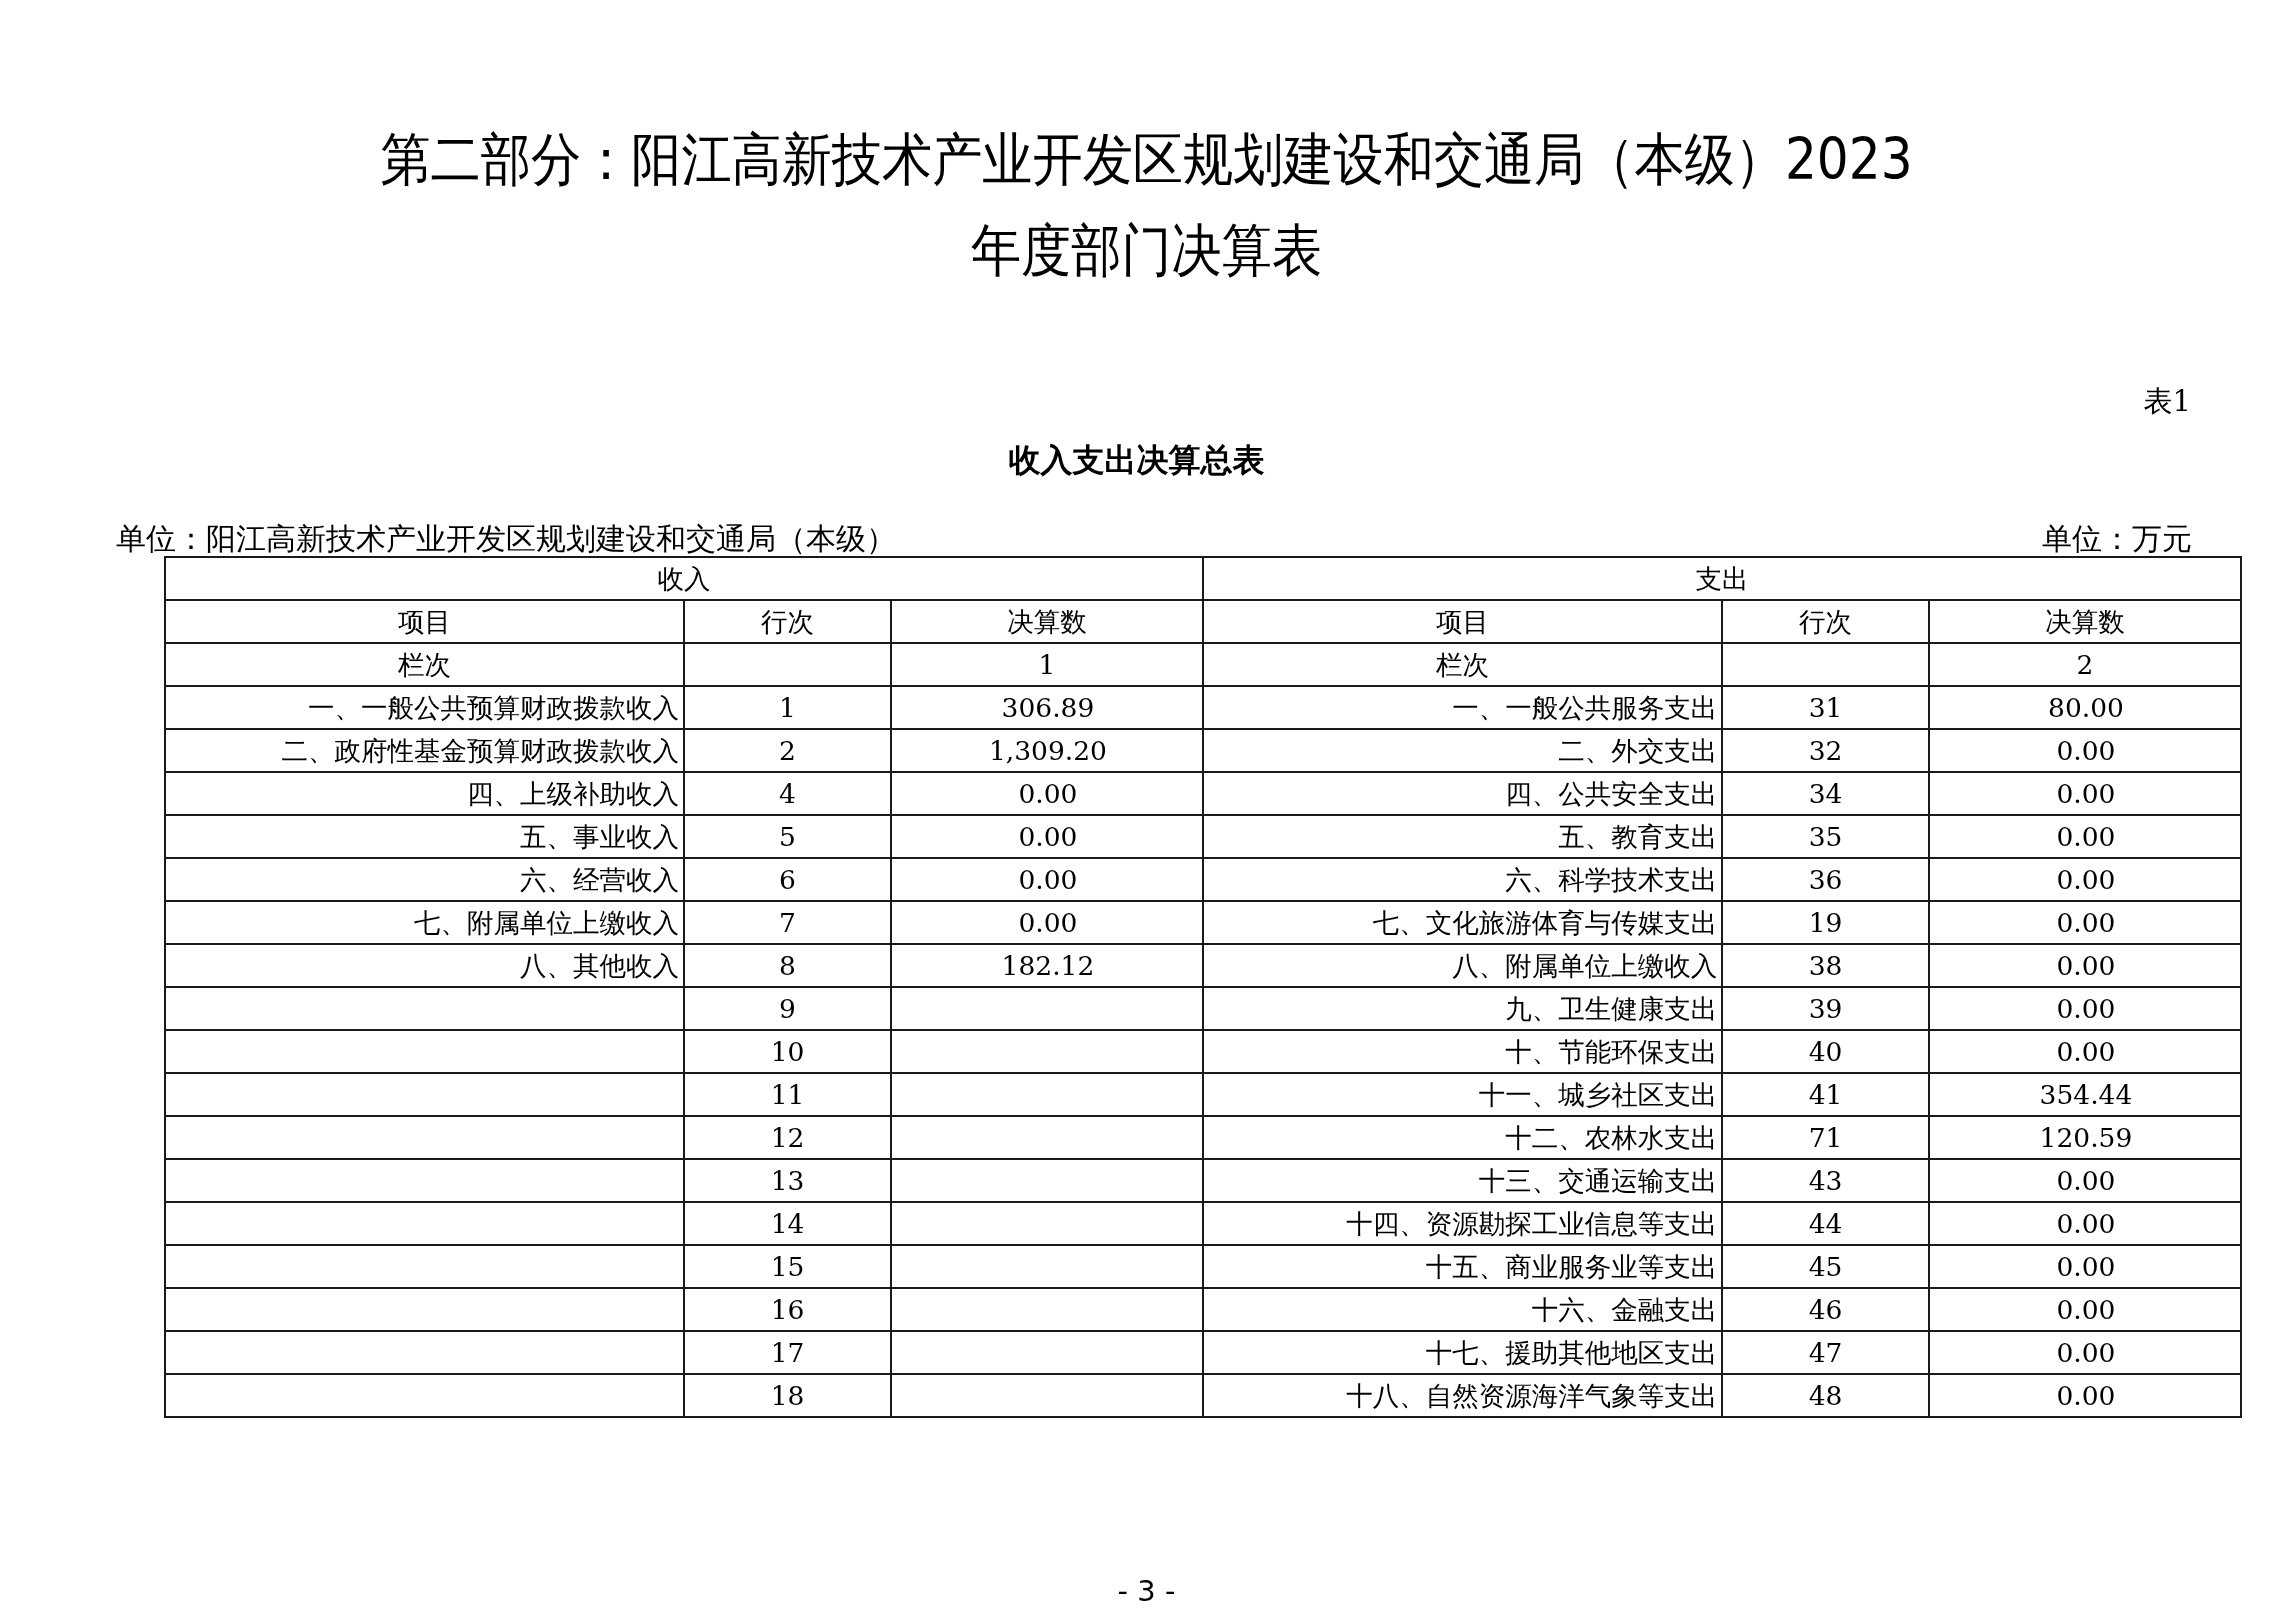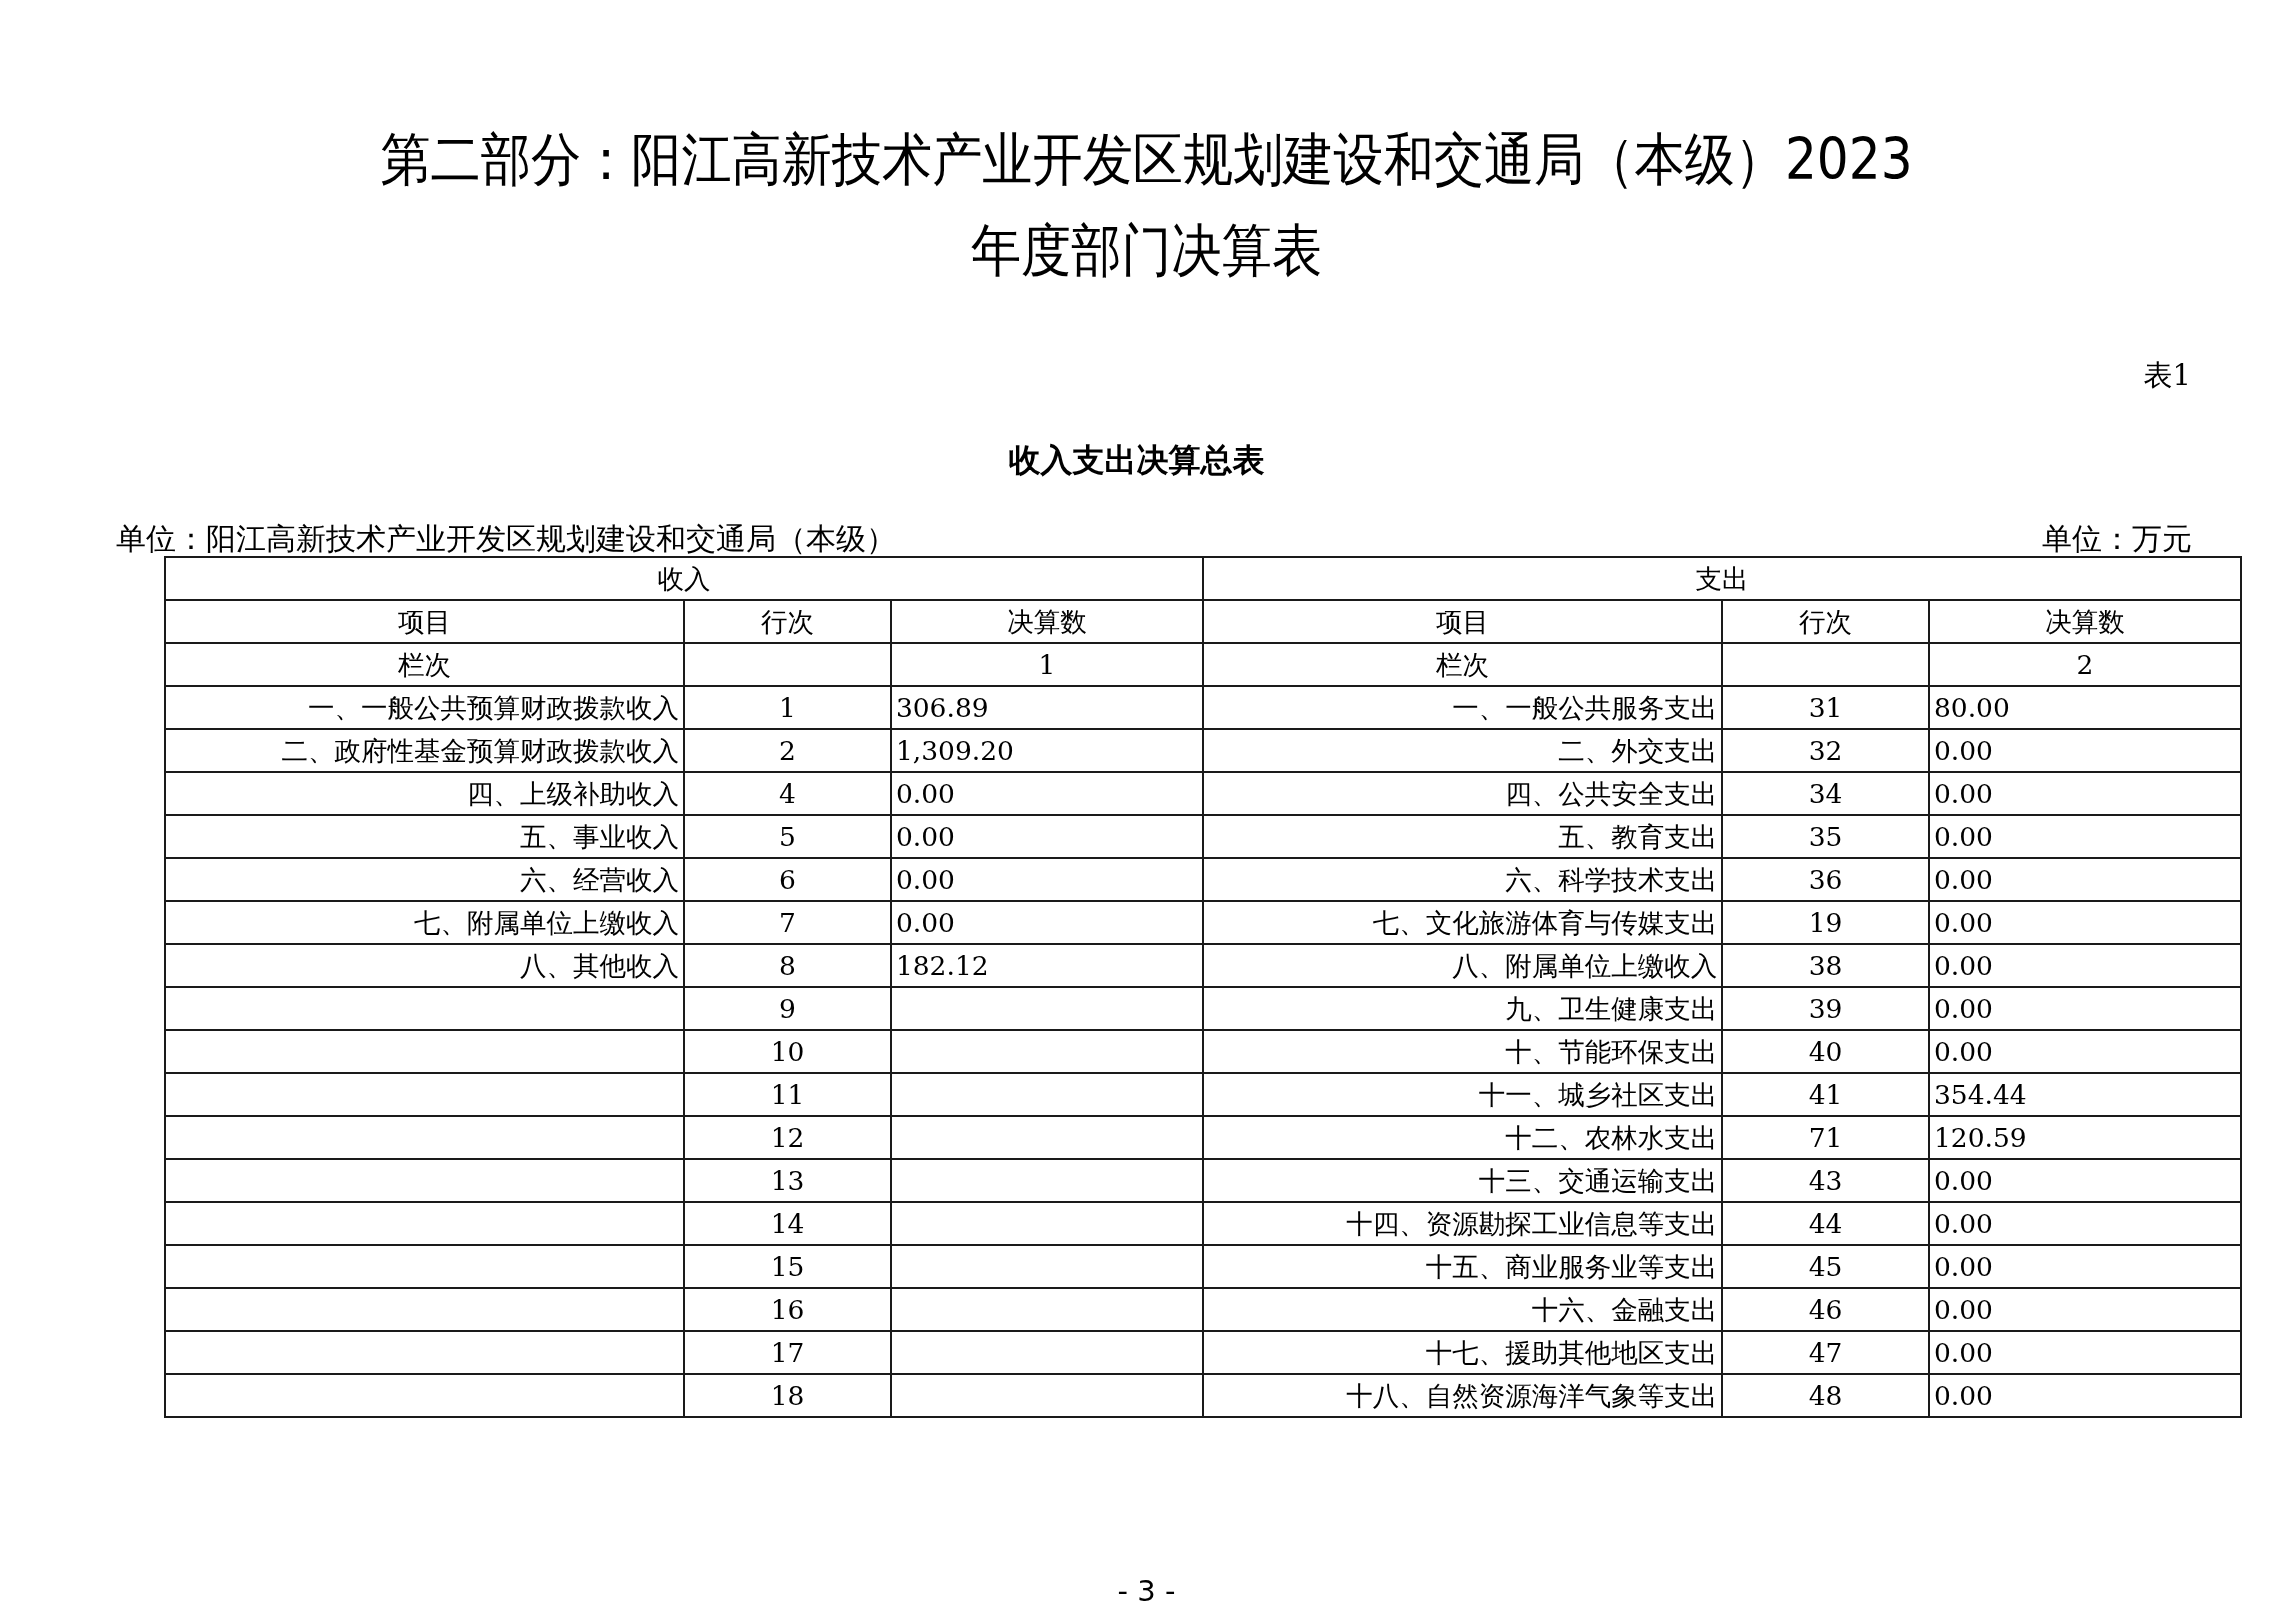--- a/index.html
+++ b/index.html
@@ -5,21 +5,21 @@
   html, body { margin:0; padding:0; background:#ffffff; }
   body { width:2293px; height:1621px; position:relative; overflow:hidden; color:#000; }
   .title {
     position:absolute; left:0; width:2293px; text-align:center;
     font-family:"DejaVu Sans", sans-serif; font-size:57px; line-height:69px;
     transform:scaleX(0.88); transform-origin:center;
   }
   .title.l1 { top:125px; }
   .title.l2 { top:216px; }
   .table-no {
-    position:absolute; right:102px; top:356px;
+    position:absolute; right:102px; top:382px;
     font-family:"DejaVu Serif", serif; font-size:29px;
   }
   .subtitle {
     position:absolute; left:0; width:2273px; top:439px; text-align:center;
     font-family:Liberation Mono, monospace; font-weight:bold; font-size:32px;
   }
   .unit-left {
     position:absolute; left:116px; top:519px;
     font-family:"DejaVu Serif", serif; font-size:30px;
   }
@@ -31,21 +31,21 @@
     position:absolute; left:116px; top:556px; width:2076px;
     border-collapse:collapse; table-layout:fixed;
     font-family:"DejaVu Serif", serif; font-size:26.5px;margin-left:48px;
   }
   table.main td {
     border:2px solid #1a1a1a; height:41px; padding:0 3.9px;
     white-space:nowrap; overflow:hidden;
   }
   table.main { border:2.9px solid #111; }
   .c { text-align:center; }
-  .r { text-align:left; padding-right:2px !important; }
+  .r { text-align:center; padding-right:2px !important; }
   .l { text-align:right; padding-left:7.8px !important; }
   .page-no {
     position:absolute; left:0; width:2293px; top:1574px; text-align:center;
     font-family:"DejaVu Sans", sans-serif; font-size:29px;
   }
 </style>
 </head>
 <body>
 
 <div class="title l1">第二部分：阳江高新技术产业开发区规划建设和交通局（本级）2023</div>

